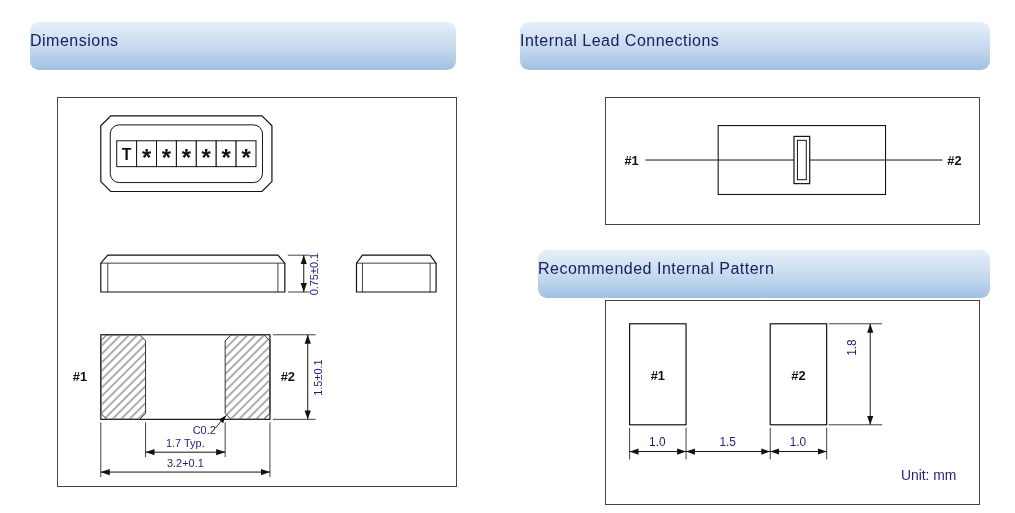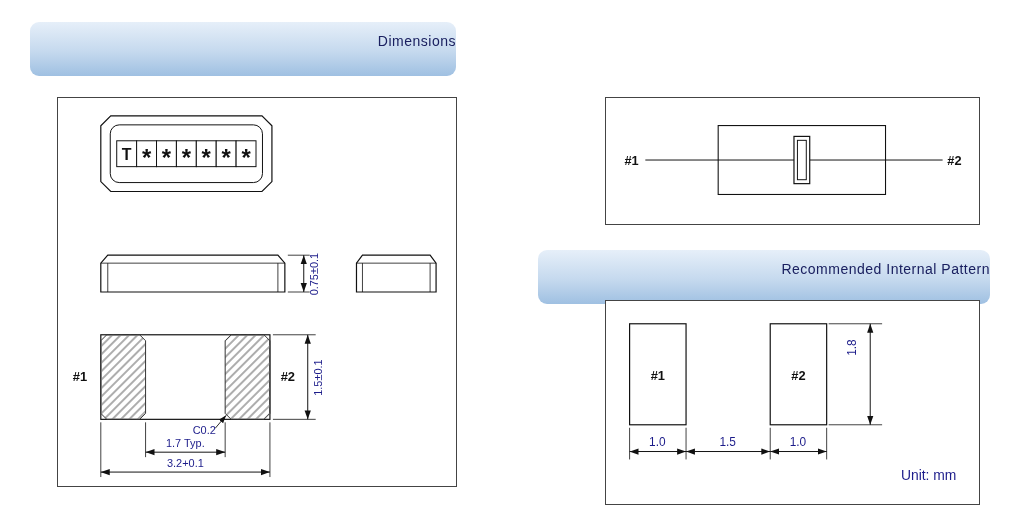--- a/index.html
+++ b/index.html
@@ -1,22 +1,22 @@
 <!DOCTYPE html>
 <html><head>
 <meta charset="utf-8">
 <style>
   * { margin:0; padding:0; box-sizing:border-box; }
   html,body { background:#ffffff; font-family:"Liberation Sans", sans-serif; }
   .page { position:relative; width:1015px; height:513px; background:#ffffff; overflow:hidden; }
 
   .hdr {
-    position:absolute; height:54px; border-radius:9px;
+    position:absolute; height:48px; border-radius:9px;
     background:linear-gradient(180deg,#e6eff9 0%,#c5d9ee 55%,#9fc0e2 100%);
-    color:#1a2060; font-size:14px; line-height:38px; text-align:right;
+    color:#1a2060; font-size:16px; line-height:38px; text-align:left;
     letter-spacing:0.5px;
   }
   .frame { position:absolute; border:1px solid #444; background:#fff; }
 
   svg text { font-family:"Liberation Sans", sans-serif; }
   .dim   { fill:#1c1c8a; font-size:11px; }
   .dim12 { fill:#1c1c8a; font-size:12px; }
   .lbl   { fill:#111; font-size:13px; font-weight:bold; }
   .unit  { fill:#1c1c8a; font-size:14px; }
   .mark-t { fill:#111; font-size:16px; font-weight:bold; }
@@ -24,20 +24,23 @@
 </style>
 </head>
 <body>
 
 <div class="page">
 
   <div class="hdr" style="left:30px; top:22px; width:426px;">
     <span>Dimensions</span>
   </div>
 
+  <div class="hdr" style="left:520px; top:22px; width:470px;">
+    <span>Internal Lead Connections</span>
+  </div>
 
   <div class="hdr" style="left:538px; top:250px; width:452px;">
     <span>Recommended Internal Pattern</span>
   </div>
 
   <div class="frame" style="left:57px; top:97px; width:400px; height:390px;">
     <svg width="398" height="388" viewBox="0 0 400 390">
       <defs>
         <marker id="arr" viewBox="0 0 10 10" refX="10" refY="5" markerWidth="9" markerHeight="9" orient="auto-start-reverse">
           <path d="M0,1.5 L10,5 L0,8.5 Z" fill="#111"></path>

